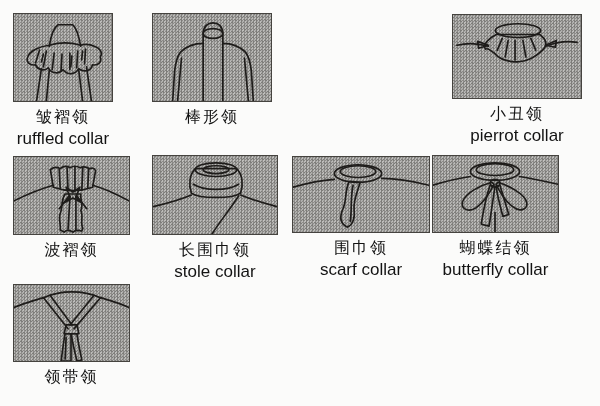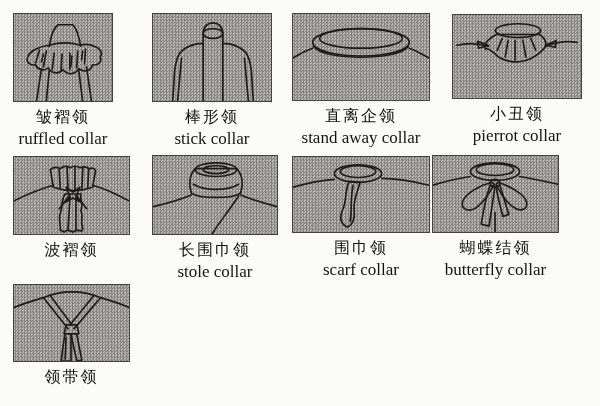--- a/index.html
+++ b/index.html
@@ -1,17 +1,17 @@
 <!DOCTYPE html>
 <html><head>
 <meta charset="utf-8">
 <style>
   html,body{margin:0;padding:0;background:#fbfbfa;}
   .page{position:relative;width:600px;height:406px;background:#fbfbfa;overflow:hidden;
-        font-family:Liberation Serif, serif;color:#131313;}
+        font-family:Liberation Sans, sans-serif;color:#131313;}
   .cell{position:absolute;}
   .pic{position:relative;box-sizing:border-box;border:1px solid #45433f;
        background-color:#aeadaa;
        background-image:
          repeating-conic-gradient(rgba(25,23,20,.22) 0% 25%, rgba(255,255,255,.20) 0% 50%),
          repeating-conic-gradient(rgba(35,33,30,.14) 0% 25%, transparent 0% 50%);
        background-size:3px 3px,5px 5px;
        background-position:0 0,1px 2px;}
   .pic svg{display:block;width:100%;height:100%;}
   .pic path,.pic ellipse,.pic polygon{fill:none;stroke:#1e1c1a;stroke-width:1.7;
@@ -58,35 +58,22 @@
     <div class="pic">
       <svg viewBox="0 0 120 89" preserveAspectRatio="none">
         <path d="M51,89 L51,21 C51,12 56,9 61,9 C66,9 71,12 71,21 L71,89"></path>
         <ellipse class="fill-bg" cx="61" cy="20" rx="10" ry="5"></ellipse>
         <path d="M51,30 C43,30 34,33 28,39 C24,44 23,50 22,58 L20,89"></path>
         <path d="M71,30 C79,30 88,33 94,39 C98,44 99,50 100,58 L102,89"></path>
         <path d="M29,45 L25,89 M93,45 L97,89"></path>
       </svg>
     </div>
     <div class="zh">棒形领</div>
-    <div class="en">stick collar</div>
   </div>
 
-  <div class="cell c3">
-    <div class="pic">
-      <svg viewBox="0 0 138 88" preserveAspectRatio="none">
-        <ellipse class="fill-bg" cx="69" cy="29" rx="49" ry="14"></ellipse>
-        <path d="M21,33 C30,48 108,48 117,33"></path>
-        <ellipse class="fill-bg" cx="69" cy="25" rx="42" ry="10"></ellipse>
-        <path d="M0,45 C8,40 14,37 20,35 M118,35 C124,37 131,41 138,45"></path>
-      </svg>
-    </div>
-    <div class="zh">直离企领</div>
-    <div class="en">stand away collar</div>
-  </div>
 
   <div class="cell c4">
     <div class="pic">
       <svg viewBox="0 0 130 85" preserveAspectRatio="none">
         <path d="M4,31 C16,28 26,29 36,32 M94,32 C104,28 115,26 126,28"></path>
         <polygon class="fill-dark" points="25,27 36,31 26,34"></polygon>
         <polygon class="fill-dark" points="105,26 94,31 104,33"></polygon>
         <path class="fill-bg" d="M44,20 C36,24 30,30 33,35 C36,33 38,37 42,39 C45,43 51,46 56,47 C62,49 72,48 78,45 C83,43 88,39 92,35 C96,31 95,25 88,20 Z"></path>
         <path d="M50,24 L45,36 M56,26 L53,43 M63,26 L63,46 M71,26 L74,43 M79,24 L84,36"></path>
         <ellipse class="fill-bg" cx="66" cy="16" rx="23" ry="7"></ellipse>

